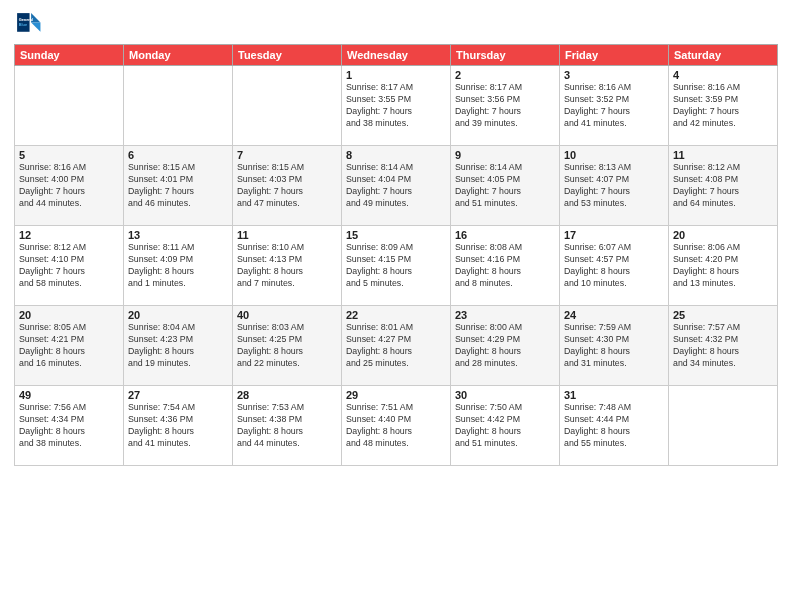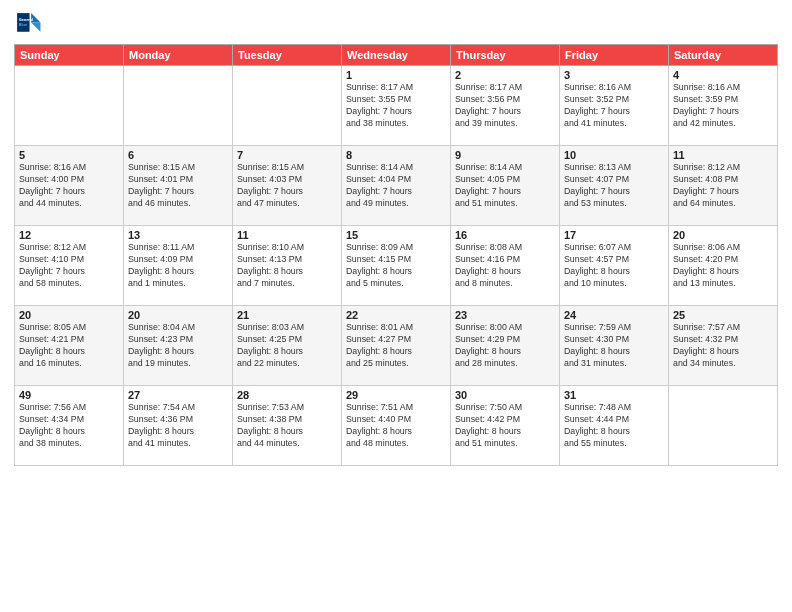--- a/index.html
+++ b/index.html
@@ -274,21 +274,21 @@
             <div class="cell-text">and 16 minutes.</div>
           </td>
           <td>
             <span class="day-number">20</span>
             <div class="cell-text">Sunrise: 8:04 AM</div>
             <div class="cell-text">Sunset: 4:23 PM</div>
             <div class="cell-text">Daylight: 8 hours</div>
             <div class="cell-text">and 19 minutes.</div>
           </td>
           <td>
-            <span class="day-number">21</span>
+            <span class="day-number">40</span>
             <div class="cell-text">Sunrise: 8:03 AM</div>
             <div class="cell-text">Sunset: 4:25 PM</div>
             <div class="cell-text">Daylight: 8 hours</div>
             <div class="cell-text">and 22 minutes.</div>
           </td>
           <td>
             <span class="day-number">22</span>
             <div class="cell-text">Sunrise: 8:01 AM</div>
             <div class="cell-text">Sunset: 4:27 PM</div>
             <div class="cell-text">Daylight: 8 hours</div>

